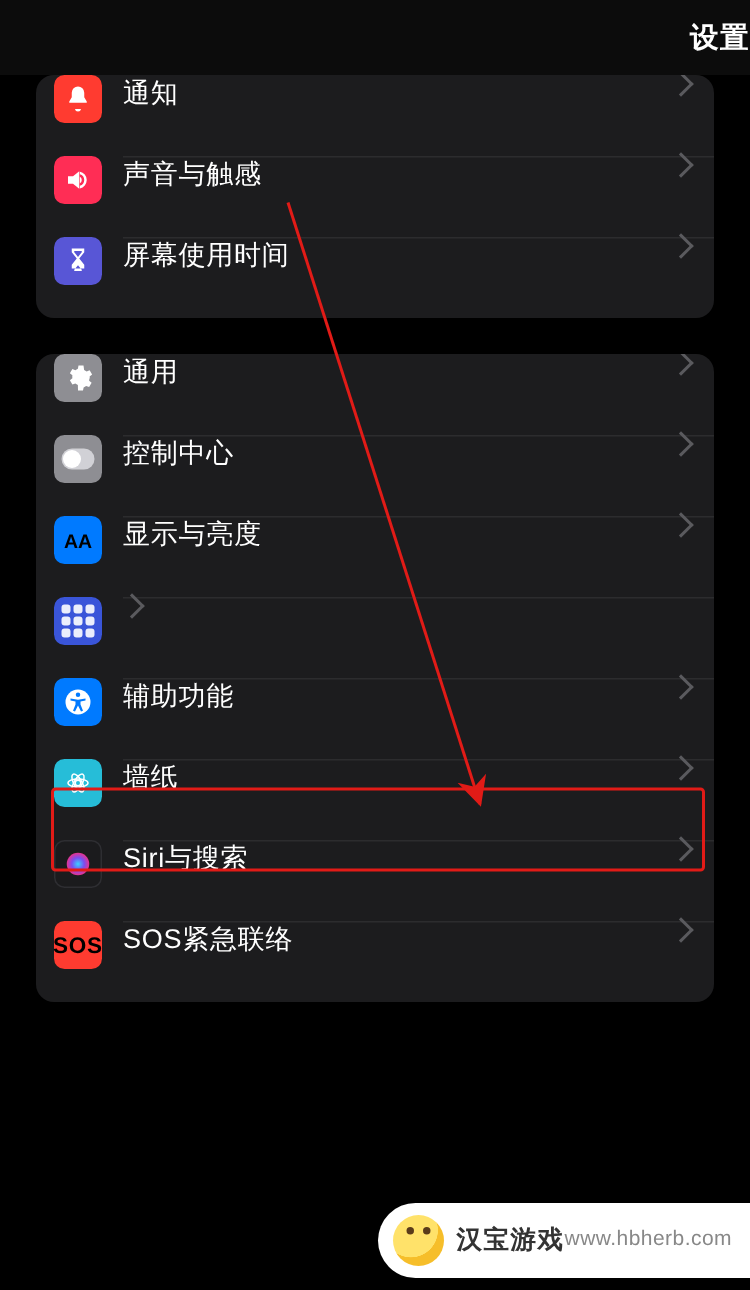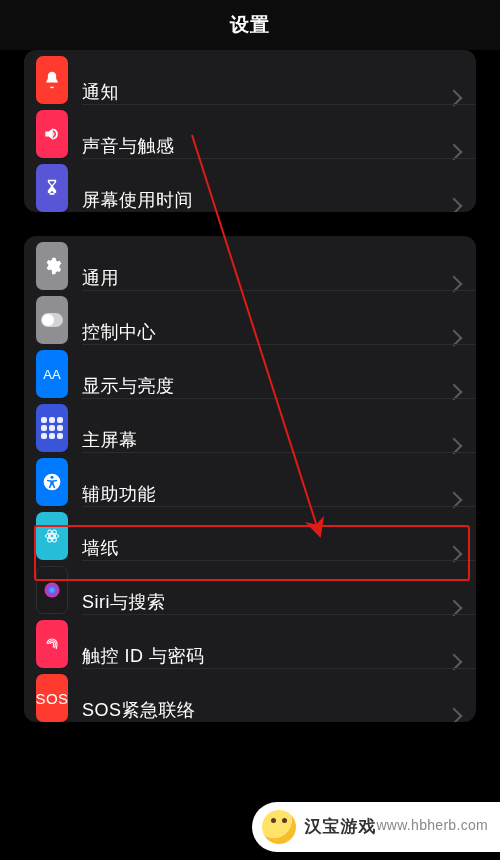--- a/index.html
+++ b/index.html
@@ -6,53 +6,53 @@
   body {
     width: 500px; height: 860px;
     background: #000;
     font-family: -apple-system, "Helvetica Neue", Arial, "PingFang SC", "Microsoft YaHei", sans-serif;
     color: #fff;
     overflow: hidden;
     position: relative;
   }
   .header {
     height: 50px;
-    display: flex; align-items: center; justify-content: center;
+    display: flex; align-items: center; justify-content: flex-end;
     background: #0c0c0c;
   }
   .header-title {
     font-size: 19px; font-weight: 600; color: #fff;
     letter-spacing: 1px;
   }
   .group {
     margin: 14px 24px 24px 24px;
     background: #1c1c1e;
     border-radius: 12px;
     overflow: hidden;
   }
   .group.tight { margin-top: 0; }
   .row {
     height: 54px;
-    display: flex; align-items: flex-end;
+    display: flex; align-items: flex-start;
     padding: 0 14px 0 12px;
     position: relative;
   }
   .row + .row::before {
     content: "";
     position: absolute; left: 58px; right: 0; top: 0;
     height: 1px; background: #2c2c2e;
   }
   .icon {
-    width: 32px; height: 48px;
+    width: 32px; height: 32px;
     border-radius: 7px;
     display: flex; align-items: center; justify-content: center;
     flex-shrink: 0;
     margin-right: 14px;
-    font-size: 17px; font-weight: 400;
-    color: #ffffff;
+    font-size: 17px; font-weight: 700;
+    color: #000000;
   }
   .icon svg { width: 20px; height: 20px; }
   .label {
     flex: 1;
     font-size: 18px;
     color: #fff;
     letter-spacing: 0.5px;
   }
   .chev {
     width: 10px; height: 10px;
@@ -207,21 +207,20 @@
           <span></span>
           <span></span>
           <span></span>
           <span></span>
           <span></span>
           <span></span>
           <span></span>
           <span></span>
         </div>
     </div>
-    <div class="label">主屏幕</div>
     <div class="chev"></div>
   </div>
   <div class="row">
     <div class="icon bg-blue">
       <svg viewBox="0 0 24 24" fill="#fff">
           <circle cx="12" cy="12" r="10" fill="#fff"></circle>
           <circle cx="12" cy="6.2" r="1.8" fill="#007aff"></circle>
           <path fill="#007aff" d="M6 9.2l6 1 6-1v1.6l-4 .8v2.4l2 5-1.6.6L12 14.8l-2.4 4.8L8 19l2-5v-2.4l-4-.8V9.2z"></path>
         </svg>
     </div>
@@ -250,29 +249,20 @@
               <stop offset="1" stop-color="#ff2d7a"></stop>
             </radialGradient>
           </defs>
           <circle cx="12" cy="12" r="9" fill="url(#sg)"></circle>
         </svg>
     </div>
     <div class="label">Siri与搜索</div>
     <div class="chev"></div>
   </div>
   <div class="row">
-    <div class="icon bg-pink">
-      <svg viewBox="0 0 24 24" fill="none" stroke="#fff" stroke-width="1.3">
-          <path d="M6 12a6 6 0 0 1 12 0c0 3-1 6-1 6M8 12a4 4 0 0 1 8 0c0 2.5-.8 5-.8 5M10 12a2 2 0 0 1 4 0c0 2-.6 4-.6 4"></path>
-        </svg>
-    </div>
-    <div class="label">触控 ID 与密码</div>
-    <div class="chev"></div>
-  </div>
-  <div class="row">
     <div class="icon bg-sos">SOS</div>
     <div class="label">SOS紧急联络</div>
     <div class="chev"></div>
   </div>
 </div>
 
 <div class="highlight" style="left:34px;top:525px;width:432px;height:52px;"></div>
 
 <svg class="arrow-svg" width="500" height="860">
   <defs>

